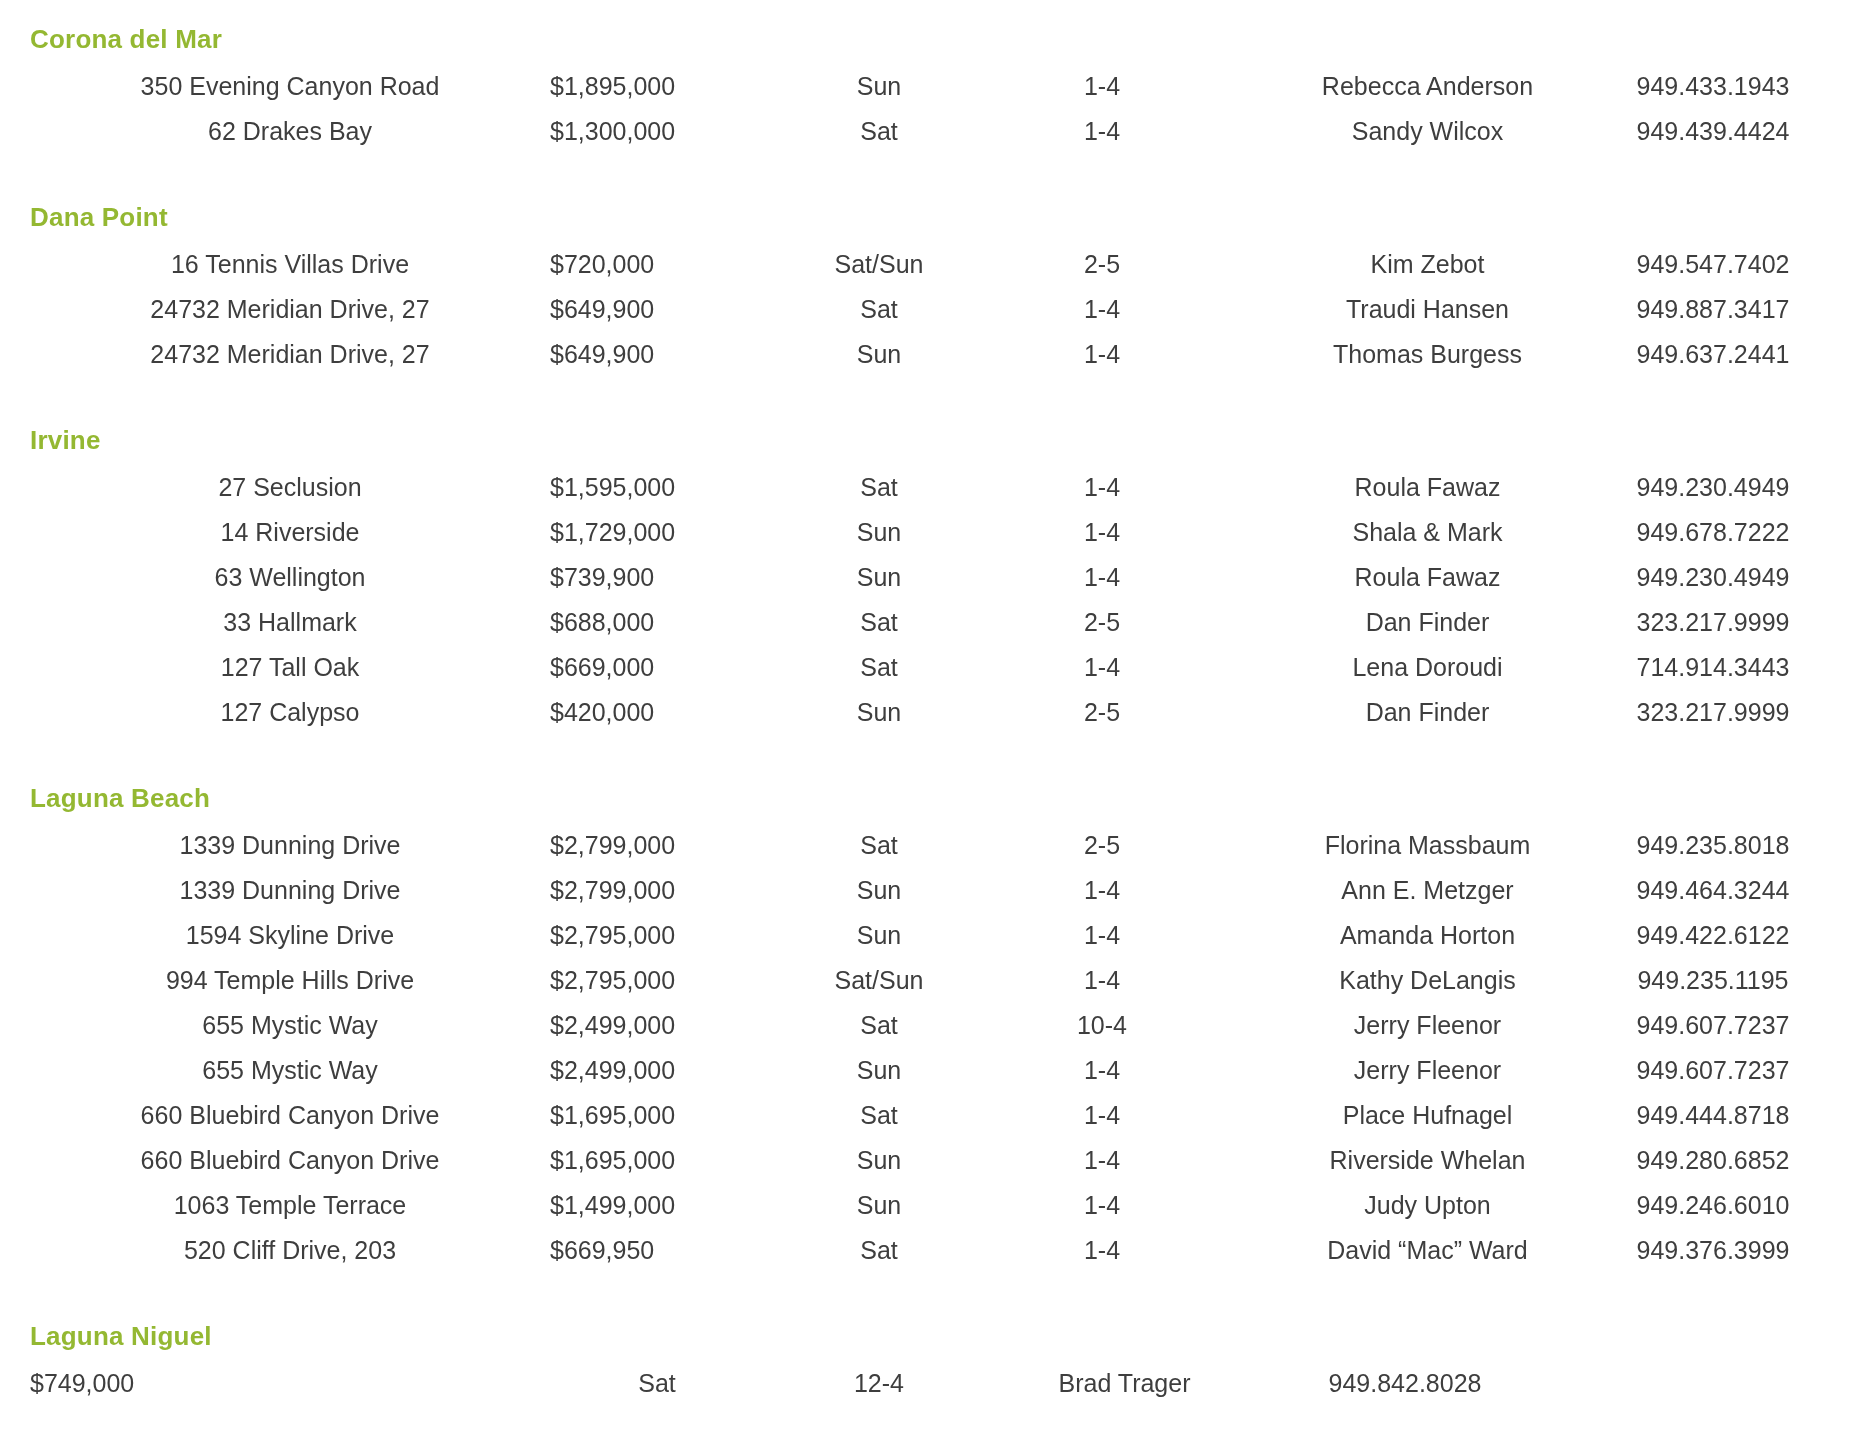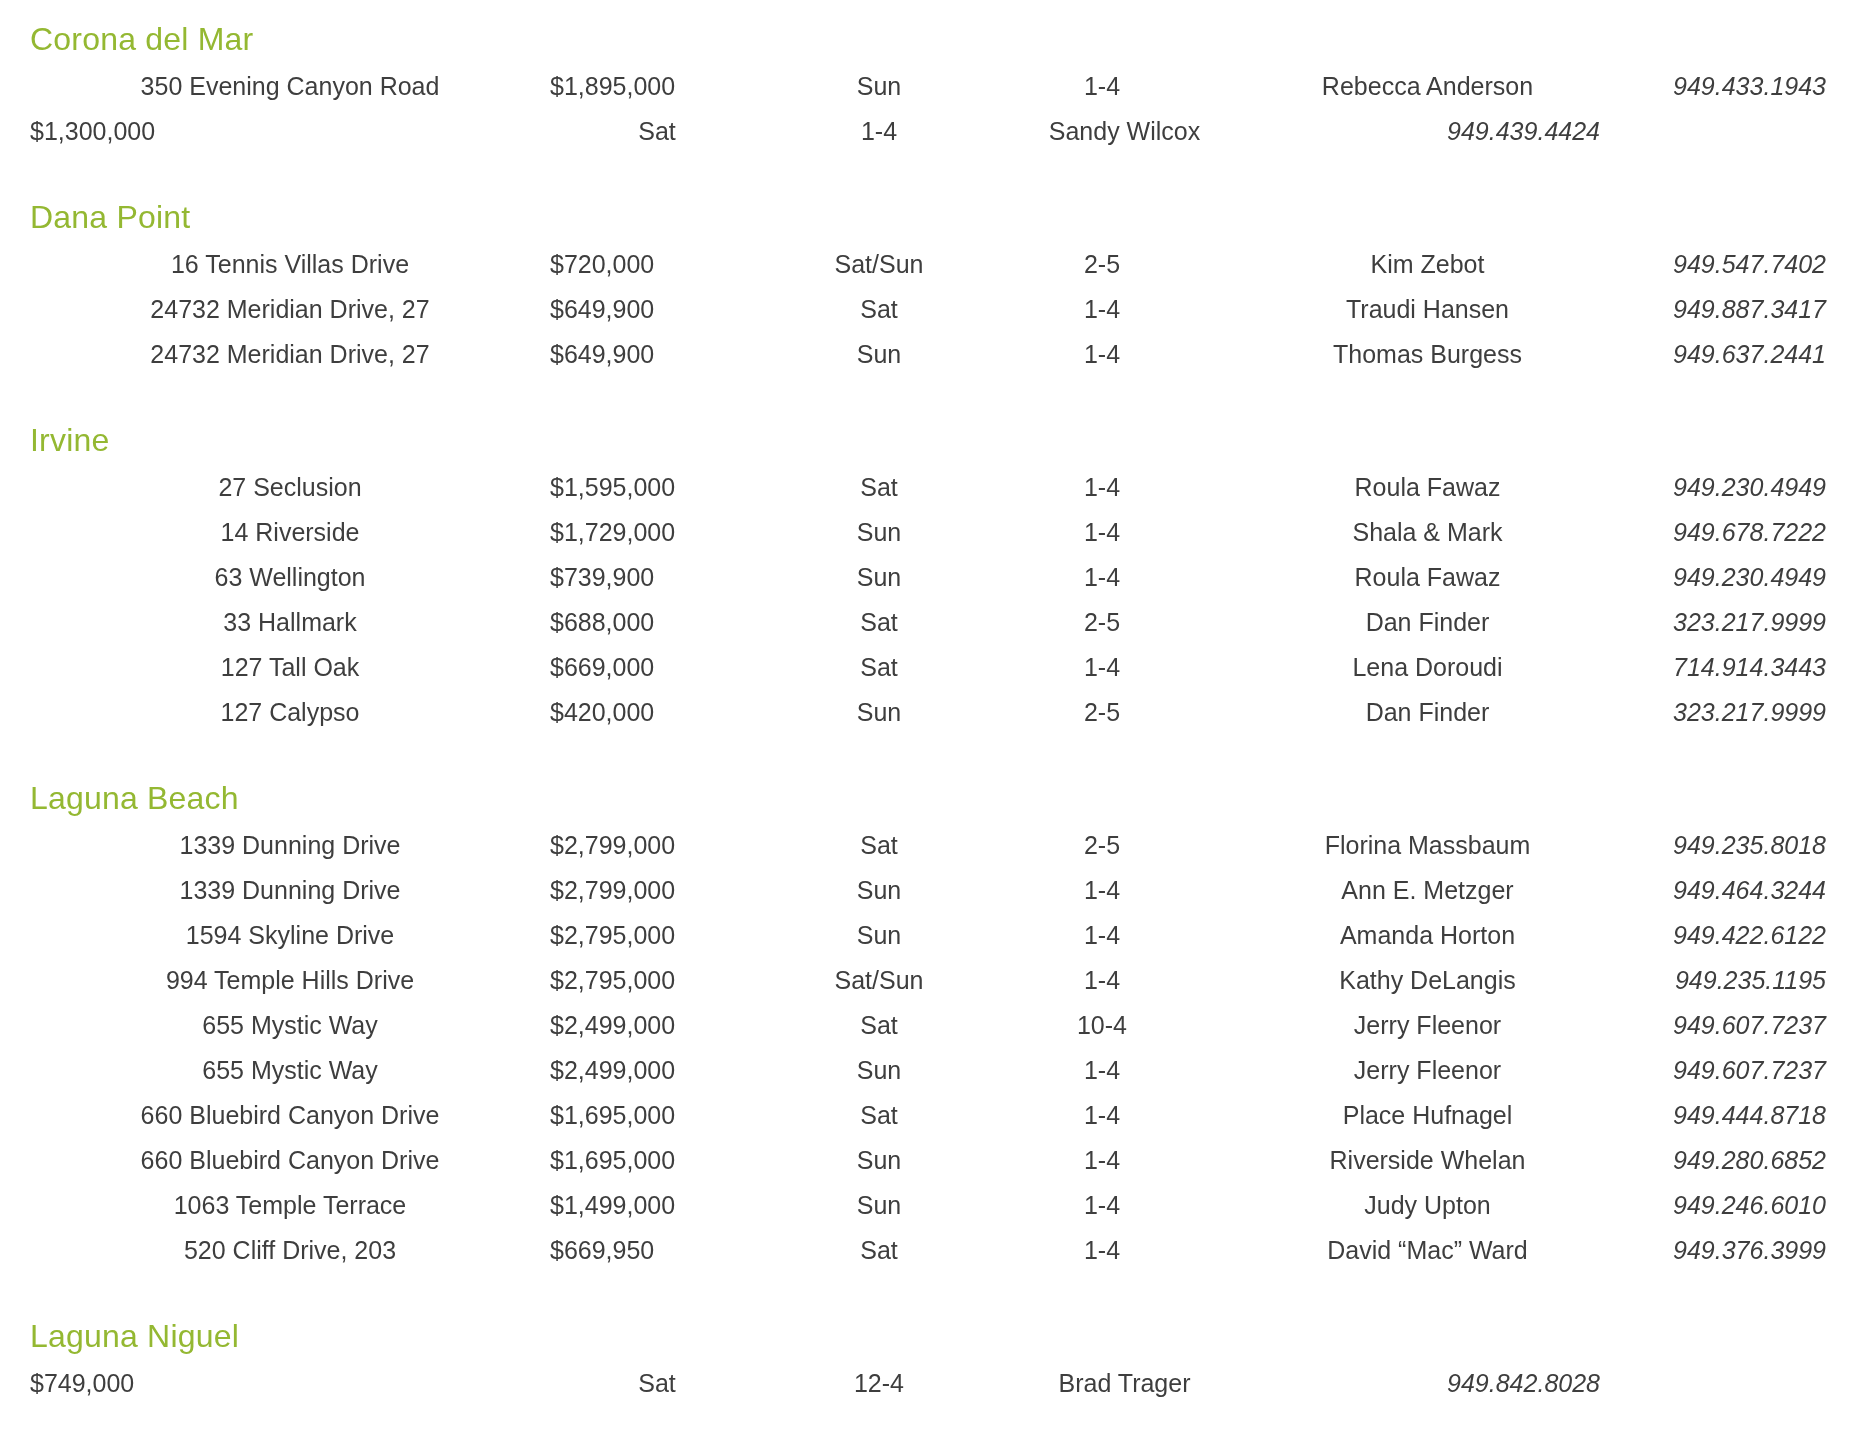--- a/index.html
+++ b/index.html
@@ -8,57 +8,58 @@
   body {
     width: 1854px; height: 1435px; overflow: hidden;
     font-family: "Liberation Sans", sans-serif;
     color: var(--ink);
   }
   main { padding: 14px 28px 0 30px; }
   .city-section { margin-top: 38px; }
   .city-section:first-child { margin-top: 0; }
   .city-header {
     color: var(--accent);
-    font-size: 32px;
-    font-weight: normal;
+    font-size: 26px;
+    font-weight: bold;
     line-height: 50px;
     letter-spacing: 0.2px;
   }
   .listing-row {
     display: grid;
     grid-template-columns: 520px 214px 230px 216px 390px 1fr;
     align-items: center;
     line-height: 45px;
     font-size: 25px;
     white-space: nowrap;
   }
   .cell-address { text-align: center; }
   .cell-price   { text-align: left; }
   .cell-day     { text-align: center; }
   .cell-time    { text-align: center; }
   .cell-agent   { text-align: center; padding-left: 45px; }
-  .cell-phone   { text-align: right; font-style: italic; }
+  .cell-phone   { text-align: center; }
 </style>
 </head>
 <body>
 
 <main>
   <section class="city-section">
     <h2 class="city-header" style="margin:0;">Corona del Mar</h2>
     <div>
   <div class="listing-row">
     <span class="cell-address">350 Evening Canyon Road</span>
     <span class="cell-price">$1,895,000</span>
     <span class="cell-day">Sun</span>
     <span class="cell-time">1-4</span>
     <span class="cell-agent">Rebecca Anderson</span>
     <span class="cell-phone">949.433.1943</span>
   </div>
 
   <div class="listing-row">
+    <span class="cell-address">62 Drakes Bay</span>
     <span class="cell-price">$1,300,000</span>
     <span class="cell-day">Sat</span>
     <span class="cell-time">1-4</span>
     <span class="cell-agent">Sandy Wilcox</span>
     <span class="cell-phone">949.439.4424</span>
   </div>
 </div>
   </section>
 
   <section class="city-section">

